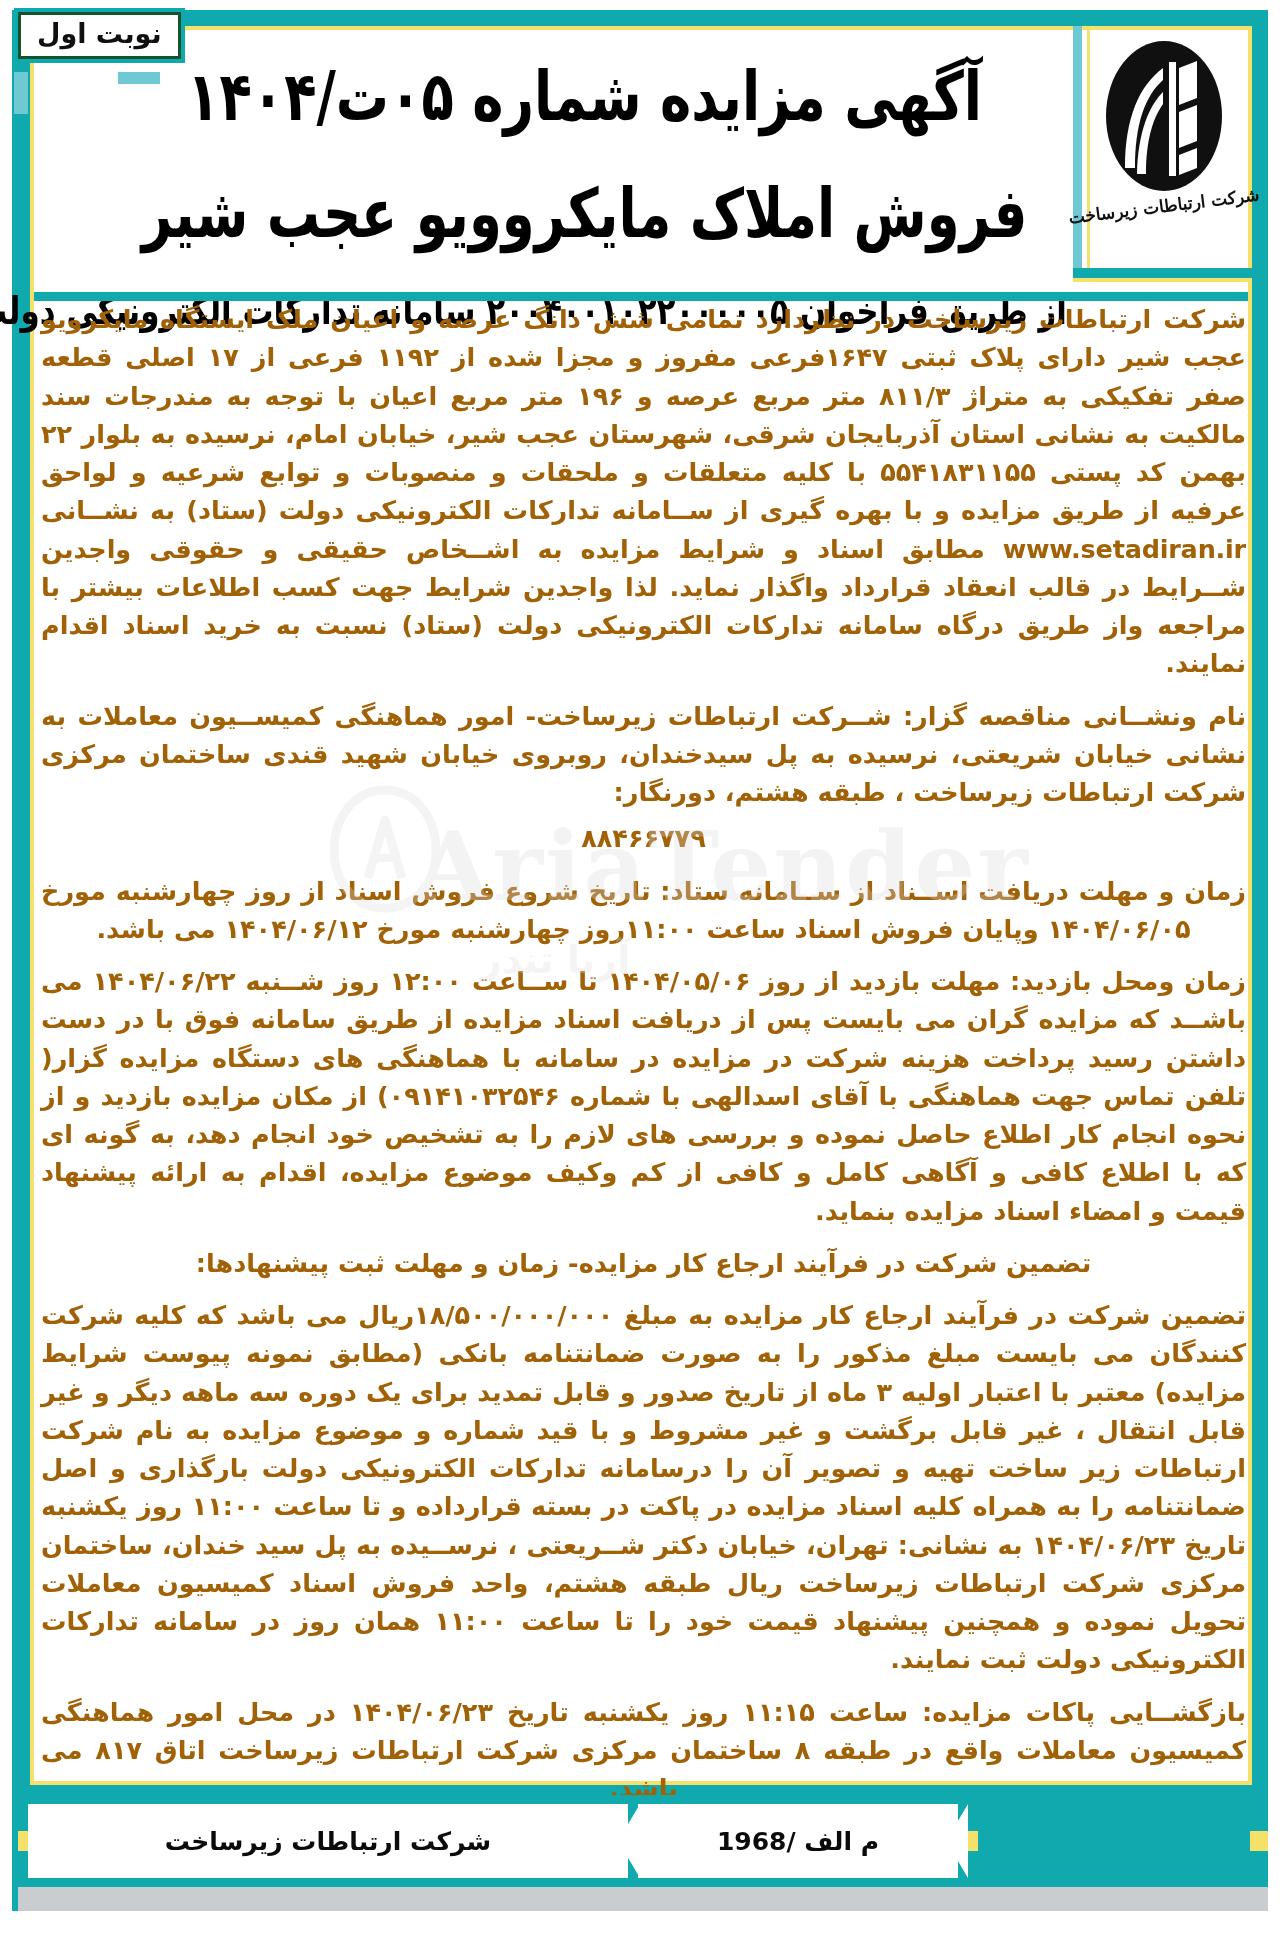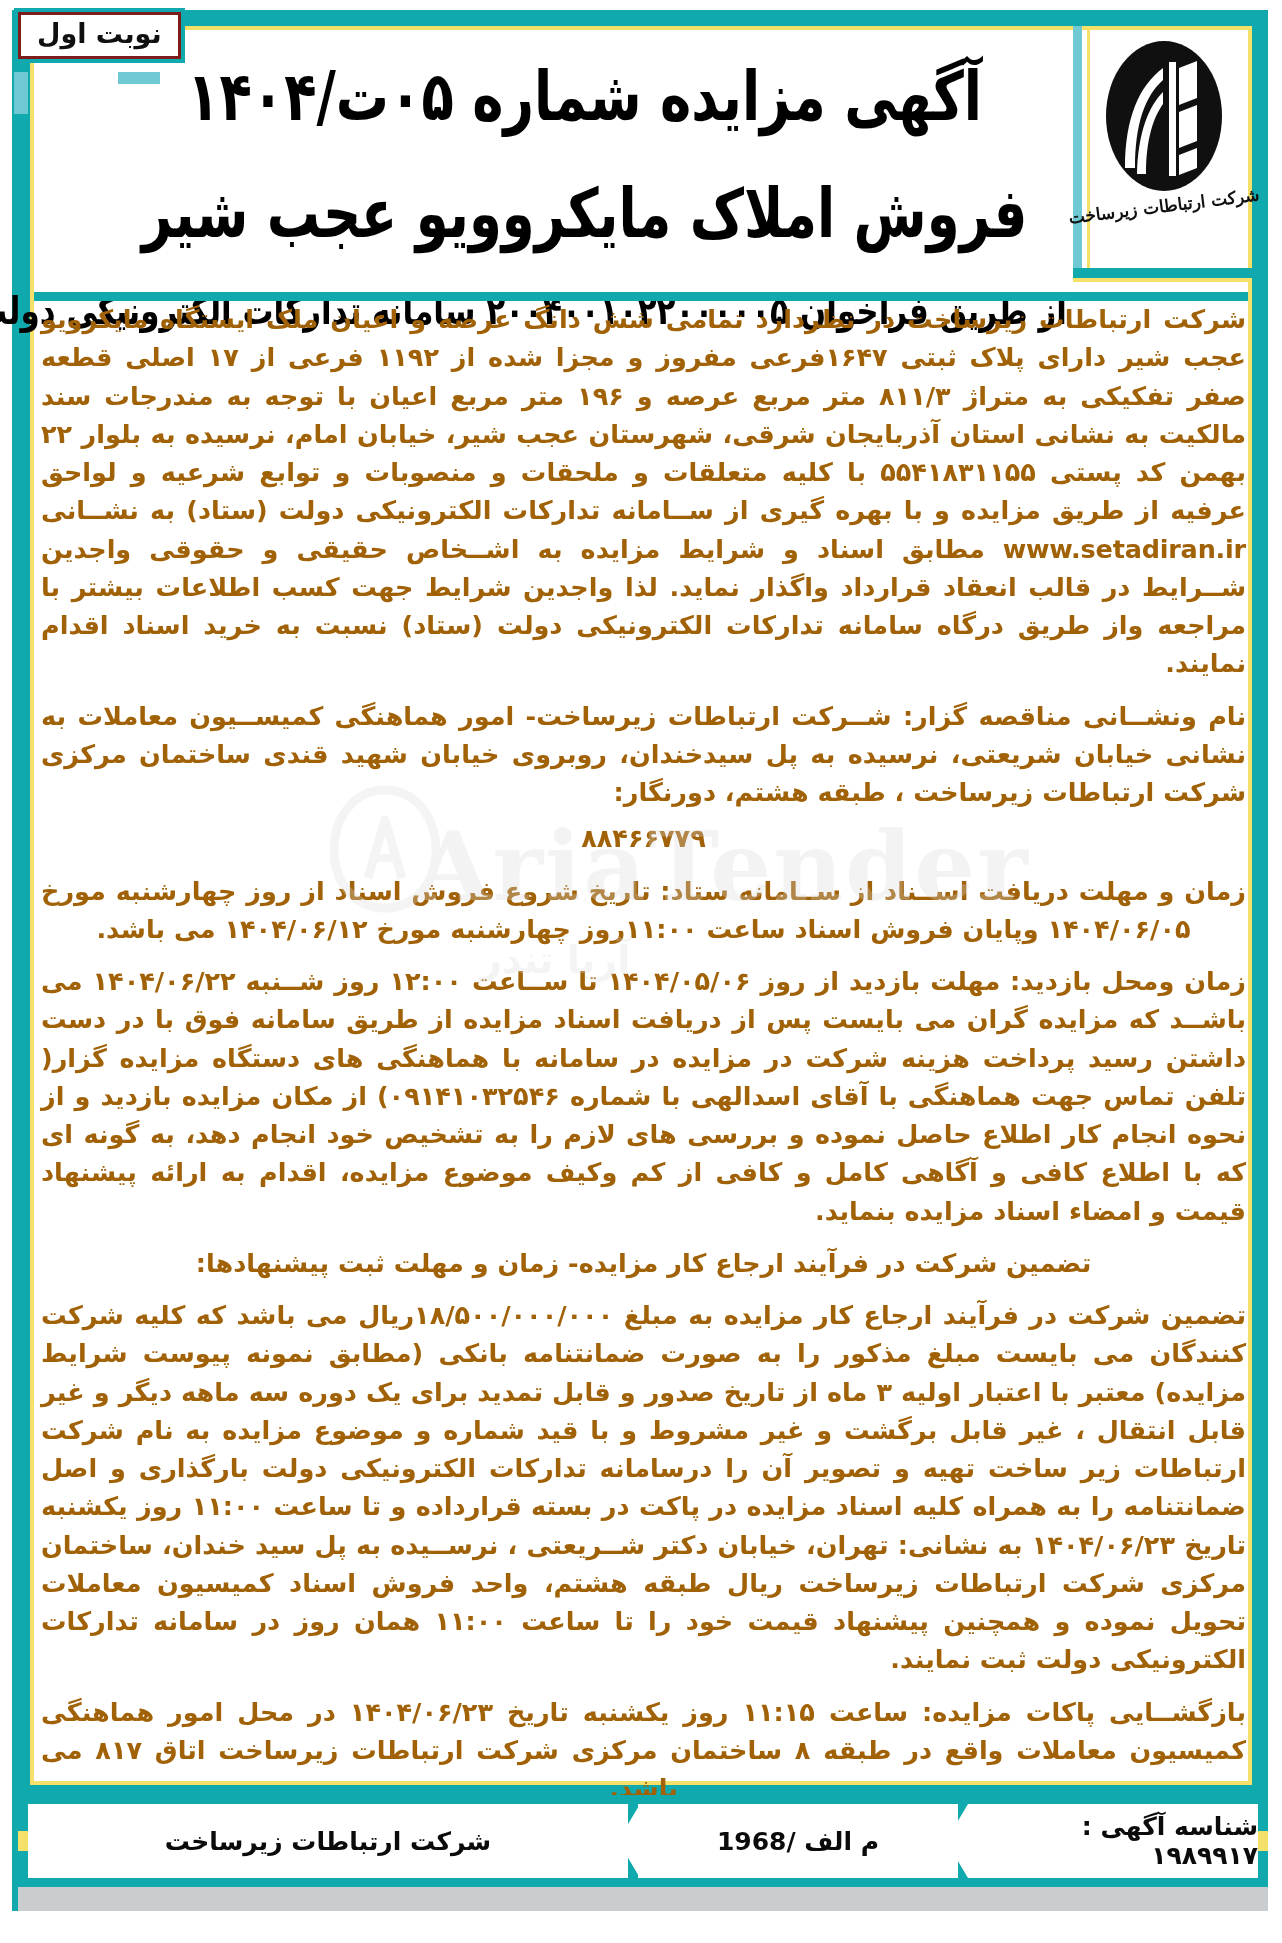--- a/index.html
+++ b/index.html
@@ -72,21 +72,21 @@
 
   
   .nobat-badge{
     position:absolute;
     left:14px;top:8px;
     background:#0fa9ae;
     padding:4px;
   }
   .nobat-badge .inner{
     background:#ffffff;
-    border:3px solid #7f1d1d;
+    border:3px solid #14532d;
     padding:3px 16px 7px 16px;
     font-size:27px;
     font-weight:bold;
     color:#101010;
     line-height:1.15;
     white-space:nowrap;
   }
   .nobat-tab{
     position:absolute;
     left:14px;top:72px;
@@ -332,19 +332,18 @@
   </div>
 
   <div class="footer">
     <div class="footer-yellowbar fy1"></div>
     <div class="footer-yellowbar fy2"></div>
     <div class="footer-yellowbar fy3"></div>
     <div class="footer-yellowbar fy4"></div>
 
     <div class="footer-cell footer-left">شرکت ارتباطات زیرساخت</div>
     <div class="footer-cell footer-mid">م الف /1968</div>
-    <div class="footer-cell footer-right">شناسه آگهی : ۱۹۸۹۹۱۷</div>
 
     <div class="chev chev-a"></div>
     <div class="chev chev-b"></div>
   </div>
 
 </div>
 
 </body></html>

